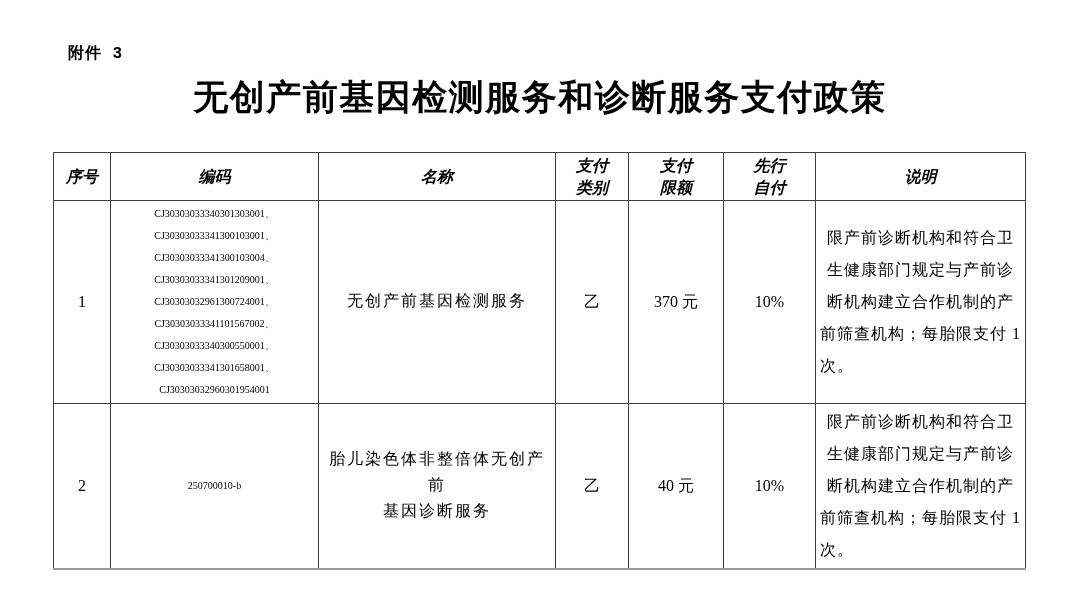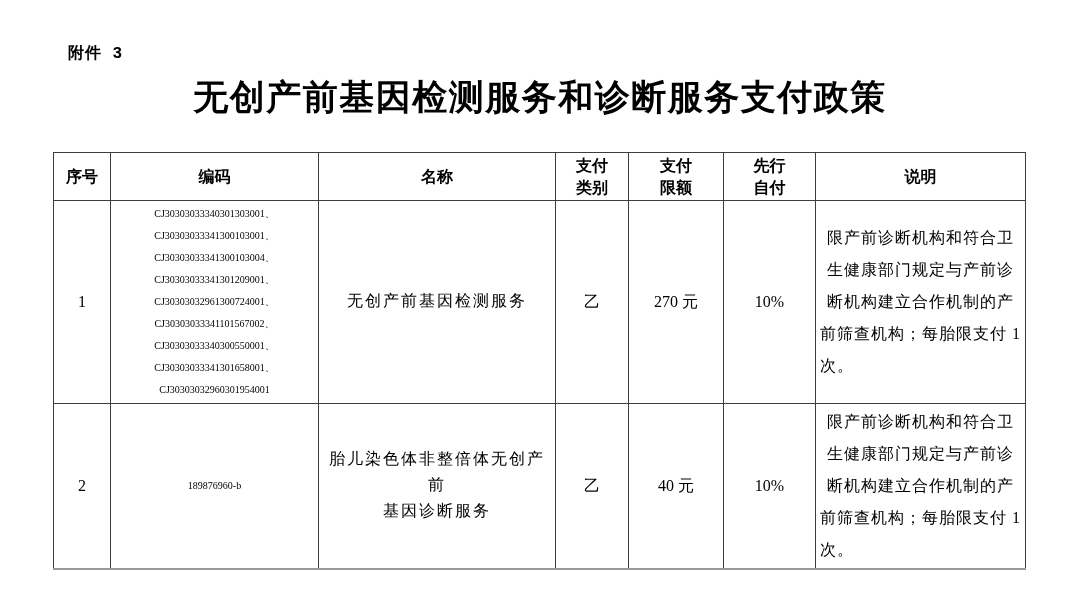--- a/index.html
+++ b/index.html
@@ -50,20 +50,21 @@
     font-size: 16px;
     padding: 2px 4px;
     box-sizing: border-box;
     overflow: hidden;
   }
   table.policy-table tr:last-child td {
     border-bottom: 2px solid #9a9a9a;
   }
   tr.header-row {
     height: 36px;
+    font-style: italic;
   }
   tr.header-row th {
     font-family: "Liberation Sans", "DejaVu Sans", sans-serif;
     font-weight: bold;
     font-size: 16px;
     white-space: pre-line;
     line-height: 1.35;
   }
   tr.data-row-1 { height: 199px; }
   tr.data-row-2 { height: 104px; }
@@ -130,29 +131,29 @@
         <div class="code-line">CJ30303033341300103004、</div>
         <div class="code-line">CJ30303033341301209001、</div>
         <div class="code-line">CJ30303032961300724001、</div>
         <div class="code-line">CJ30303033341101567002、</div>
         <div class="code-line">CJ30303033340300550001、</div>
         <div class="code-line">CJ30303033341301658001、</div>
         <div class="code-line">CJ30303032960301954001</div>
       </td>
       <td class="name-cell">无创产前基因检测服务</td>
       <td class="value-cell">乙</td>
-      <td class="value-cell">270 元</td>
+      <td class="value-cell">370 元</td>
       <td class="value-cell">10%</td>
       <td class="note-cell">限产前诊断机构和符合卫生健康部门规定与产前诊断机构建立合作机制的产前筛查机构；每胎限支付 1 次。</td>
     </tr>
 
     <tr class="data-row-2">
       <td class="value-cell">2</td>
       <td>
-        <div class="code-line">189876960-b</div>
+        <div class="code-line">250700010-b</div>
       </td>
       <td class="name-cell">胎儿染色体非整倍体无创产前
 基因诊断服务</td>
       <td class="value-cell">乙</td>
       <td class="value-cell">40 元</td>
       <td class="value-cell">10%</td>
       <td class="note-cell">限产前诊断机构和符合卫生健康部门规定与产前诊断机构建立合作机制的产前筛查机构；每胎限支付 1 次。</td>
     </tr>
   </tbody>
 </table>

